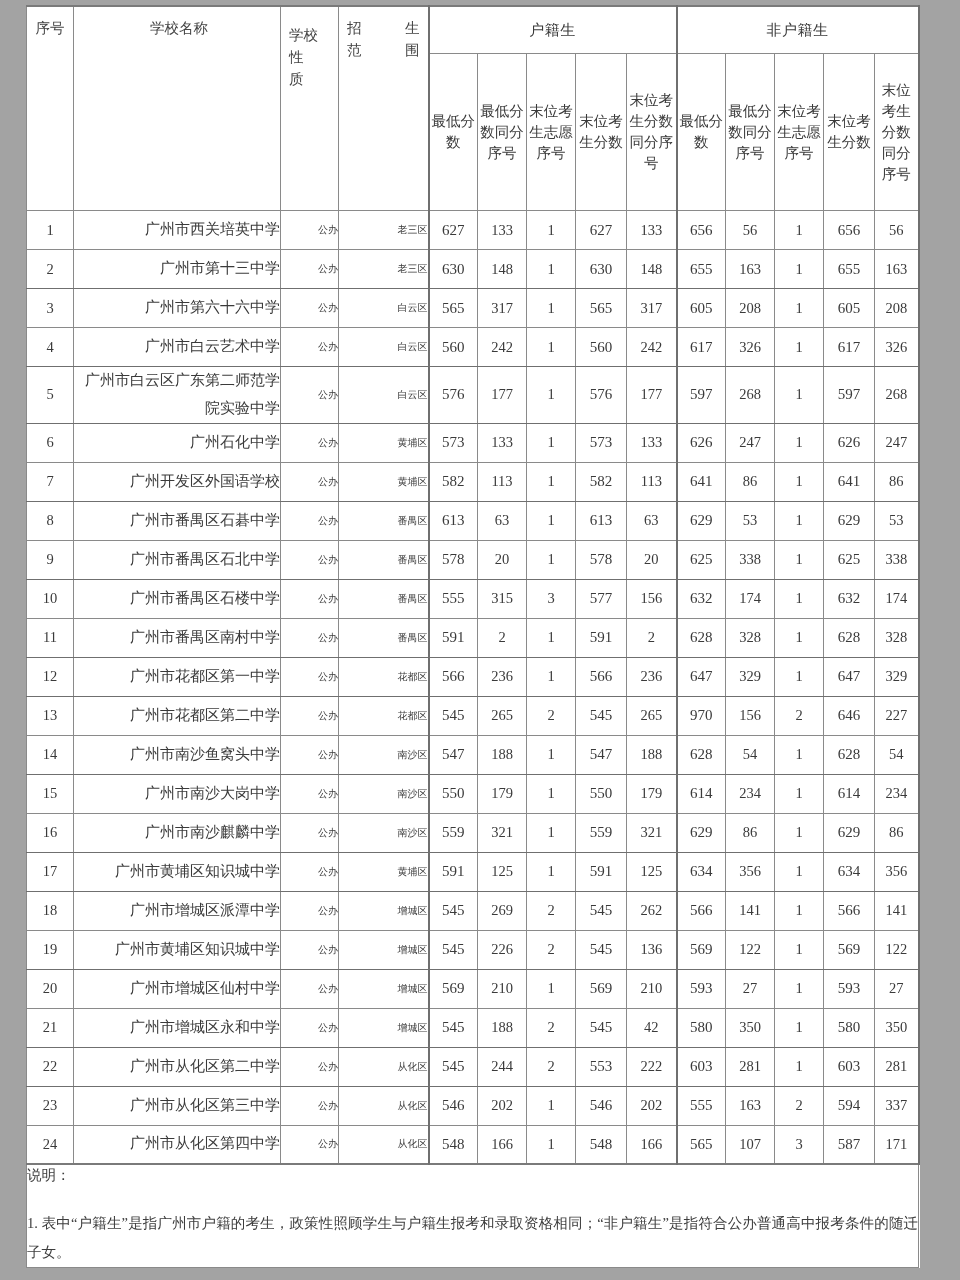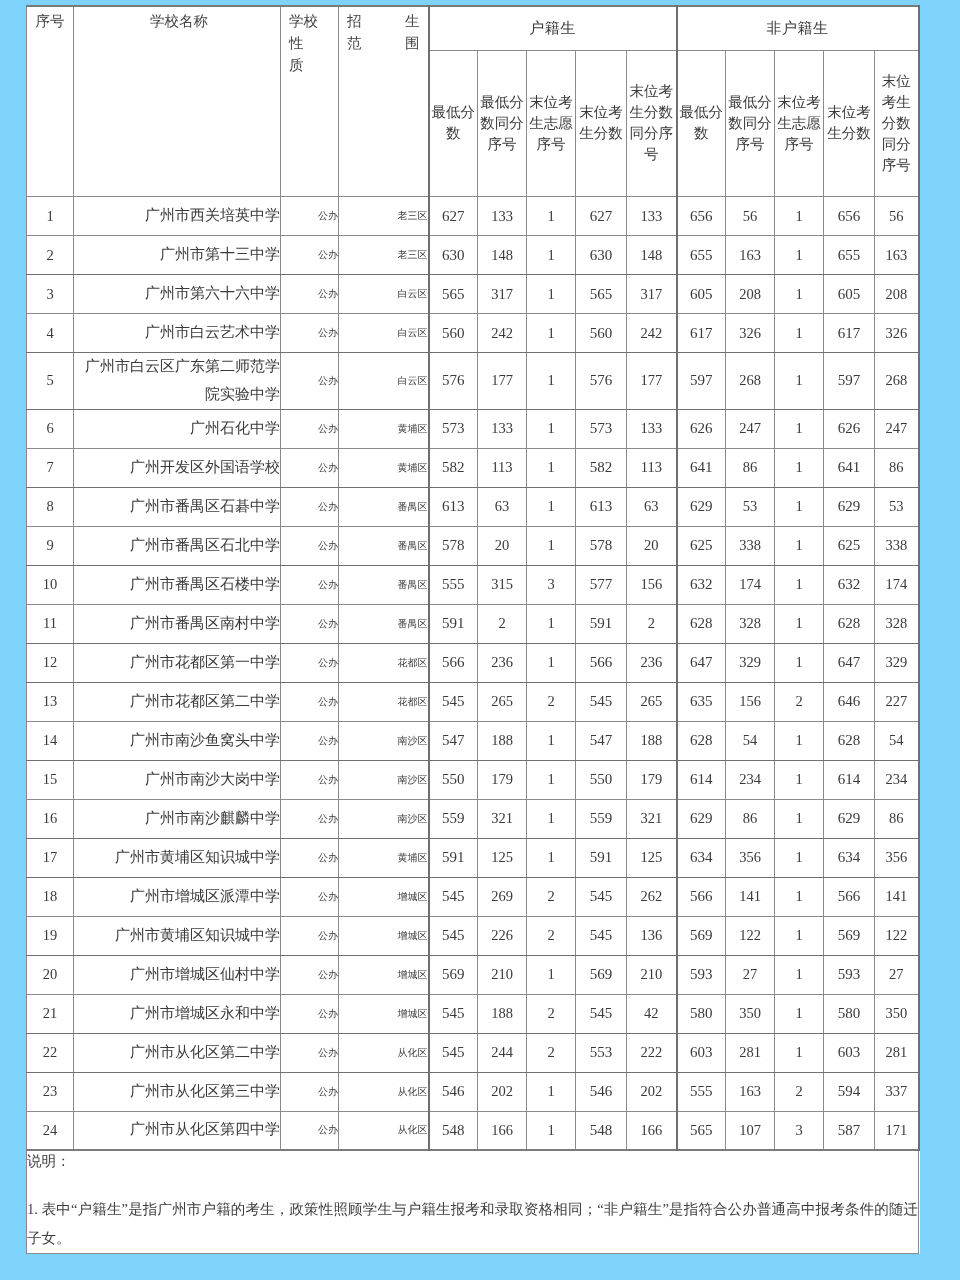--- a/index.html
+++ b/index.html
@@ -6,21 +6,21 @@
   html, body {
     margin: 0; padding: 0;
     width: 960px; height: 1280px;
     background: #ffffff;
     font-family: "Liberation Serif", "DejaVu Serif", serif;
   }
   #root {
     position: relative;
     width: 960px; height: 1280px;
     overflow: hidden;
-    background: #7dd3fc;
+    background: #a3a3a3;
   }
   .table-wrap {
     position: absolute;
     left: 26px;
     top: 5px;
     width: 892px;
   }
   table.grid {
     border-collapse: collapse;
     width: 892px;
@@ -56,21 +56,21 @@
   .hdr-tall {
     font-size: 14.5px;
     color: #444;
     vertical-align: middle;
     height: 189px;
     padding: 4px 8px;
     line-height: 1.5;
   }
   .hdr-seq { text-align: center; }
   .hdr-name { text-align: center; padding-left: 12px; }
-  .hdr-nature { text-align: left; padding-left: 8px; }
+  .hdr-nature { text-align: left; padding-left: 8px; margin-top: 14px; }
   .hdr-range {
     text-align: justify;
     text-align-last: justify;
     padding-left: 8px; padding-right: 8px;
   }
   .hdr-range .l2 { display:block; }
 
   td.c-seq {
     text-align: center;
     font-size: 14.5px;
@@ -377,21 +377,21 @@
           <tr>
             <td class="c-seq">13</td>
             <td class="c-name">广州市花都区第二中学</td>
             <td class="c-nature">公办</td>
             <td class="c-range sep-right">花都区</td>
             <td class="c-score">545</td>
             <td class="c-rank">265</td>
             <td class="c-wish">2</td>
             <td class="c-score">545</td>
             <td class="c-rank sep-right">265</td>
-            <td class="c-score">635</td>
+            <td class="c-score">970</td>
             <td class="c-rank">156</td>
             <td class="c-wish">2</td>
             <td class="c-score">646</td>
             <td class="c-rank sep-right">227</td>
           </tr>
           <tr class="row-thick">
             <td class="c-seq">14</td>
             <td class="c-name">广州市南沙鱼窝头中学</td>
             <td class="c-nature">公办</td>
             <td class="c-range sep-right">南沙区</td>

